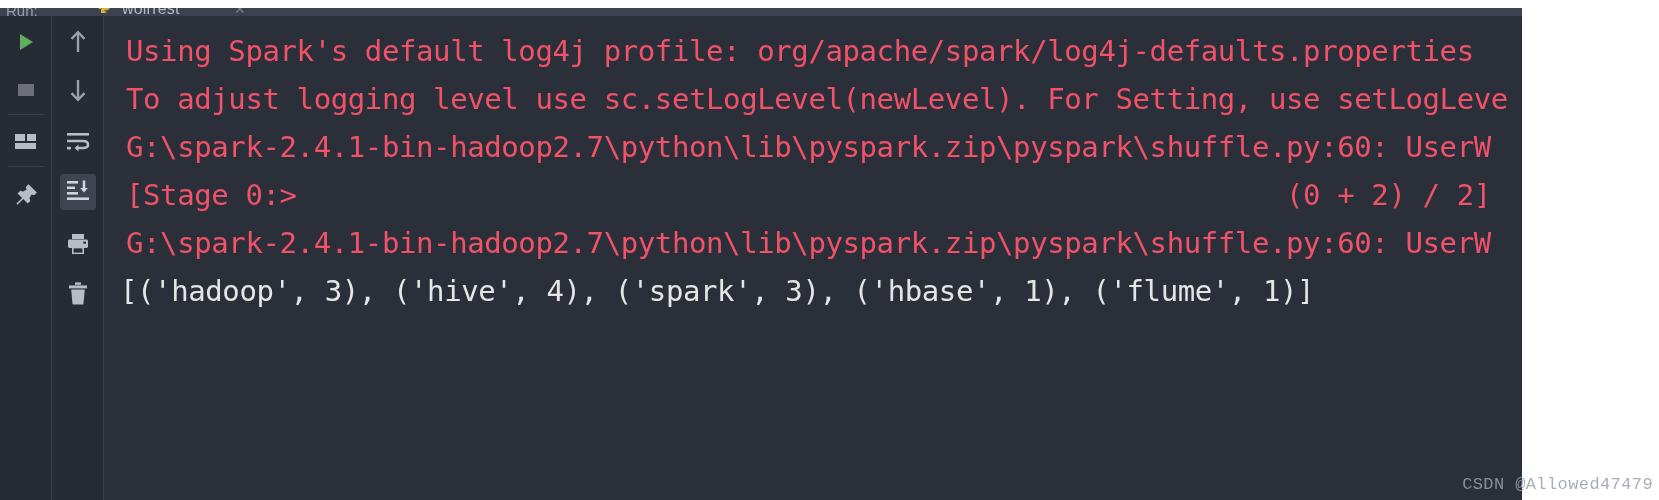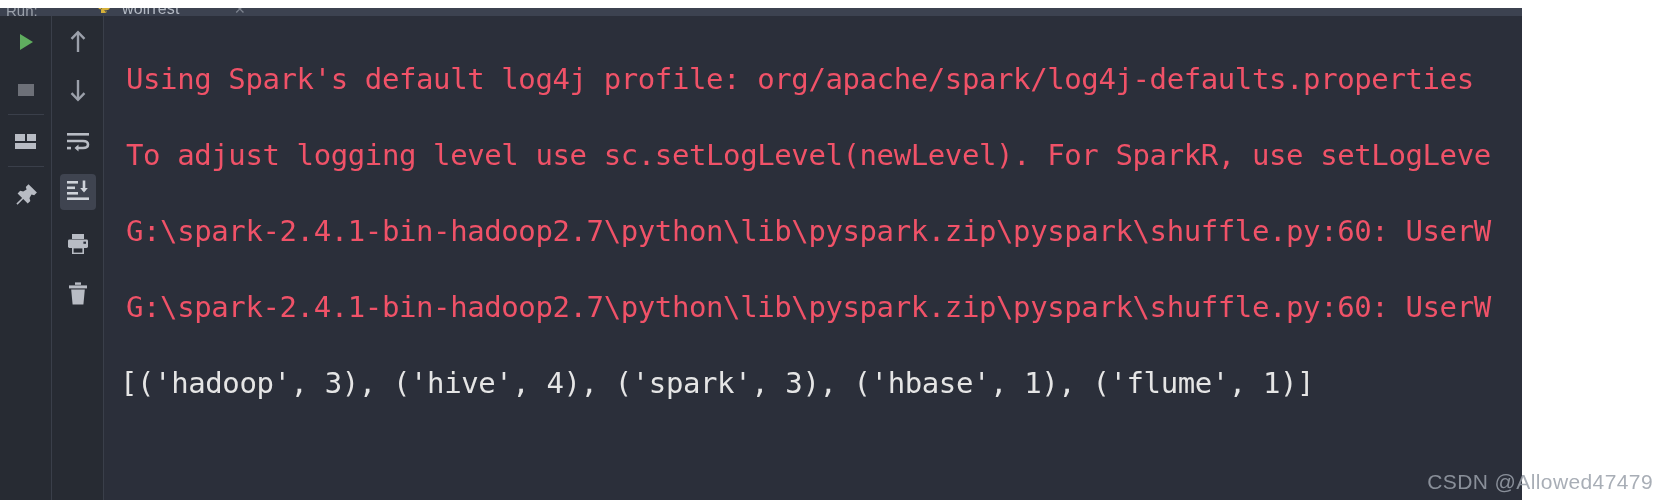--- a/index.html
+++ b/index.html
@@ -140,35 +140,34 @@
   }
   .logline {
     height: 48px;
     line-height: 48px;
     font-family: "DejaVu Sans Mono", monospace;
     font-size: 29px;
     letter-spacing: -0.4px;
     white-space: pre;
     padding-left: 22px;
     box-sizing: border-box;
-    margin-top: 28px;
   }
   .logline.stderr { color: #f05268; }
   .logline.stdout { color: #e5e5e5; }
 
   
   .logline.result { padding-left: 16px; }
 
   
   .watermark {
     position: absolute;
     right: 6px;
     bottom: 6px;
-    font-family: Liberation Sans, sans-serif;
-    font-size: 21px;
+    font-family: Liberation Mono, monospace;
+    font-size: 17px;
     color: #9aa0aa;
     opacity: 0.85;
     letter-spacing: 0.4px;
     white-space: nowrap;
   }
   .white-gutter {
     position: absolute;
     left: 1522px;
     top: 0;
     width: 137px;
@@ -303,22 +302,23 @@
           <rect x="3" y="4.4" width="18" height="3" fill="#b8bcc4"></rect>
           <path d="M5.2 8.4 L18.8 8.4 L17.4 23.6 L6.6 23.6 Z" fill="#b8bcc4"></path>
         </svg>
       </span>
     </div>
   </div>
 
   <div class="console">
     <div class="console-inner">
       <div class="logline stderr">Using Spark's default log4j profile: org/apache/spark/log4j-defaults.properties</div>
-      <div class="logline stderr">To adjust logging level use sc.setLogLevel(newLevel). For SparkR, use setLogLeve</div>
+      <div class="logline stderr">To adjust logging level use sc.setLogLevel(newLevel). For Setting, use setLogLeve</div>
       <div class="logline stderr">G:\spark-2.4.1-bin-hadoop2.7\python\lib\pyspark.zip\pyspark\shuffle.py:60: UserW</div>
+      <div class="logline stderr">[Stage 0:&gt;                                                          (0 + 2) / 2]</div>
       <div class="logline stderr">G:\spark-2.4.1-bin-hadoop2.7\python\lib\pyspark.zip\pyspark\shuffle.py:60: UserW</div>
       <div class="logline stdout result">[('hadoop', 3), ('hive', 4), ('spark', 3), ('hbase', 1), ('flume', 1)]</div>
     </div>
   </div>
 
   <div class="white-gutter"></div>
 
   <div class="watermark">CSDN @Allowed47479</div>
 </div>
 

